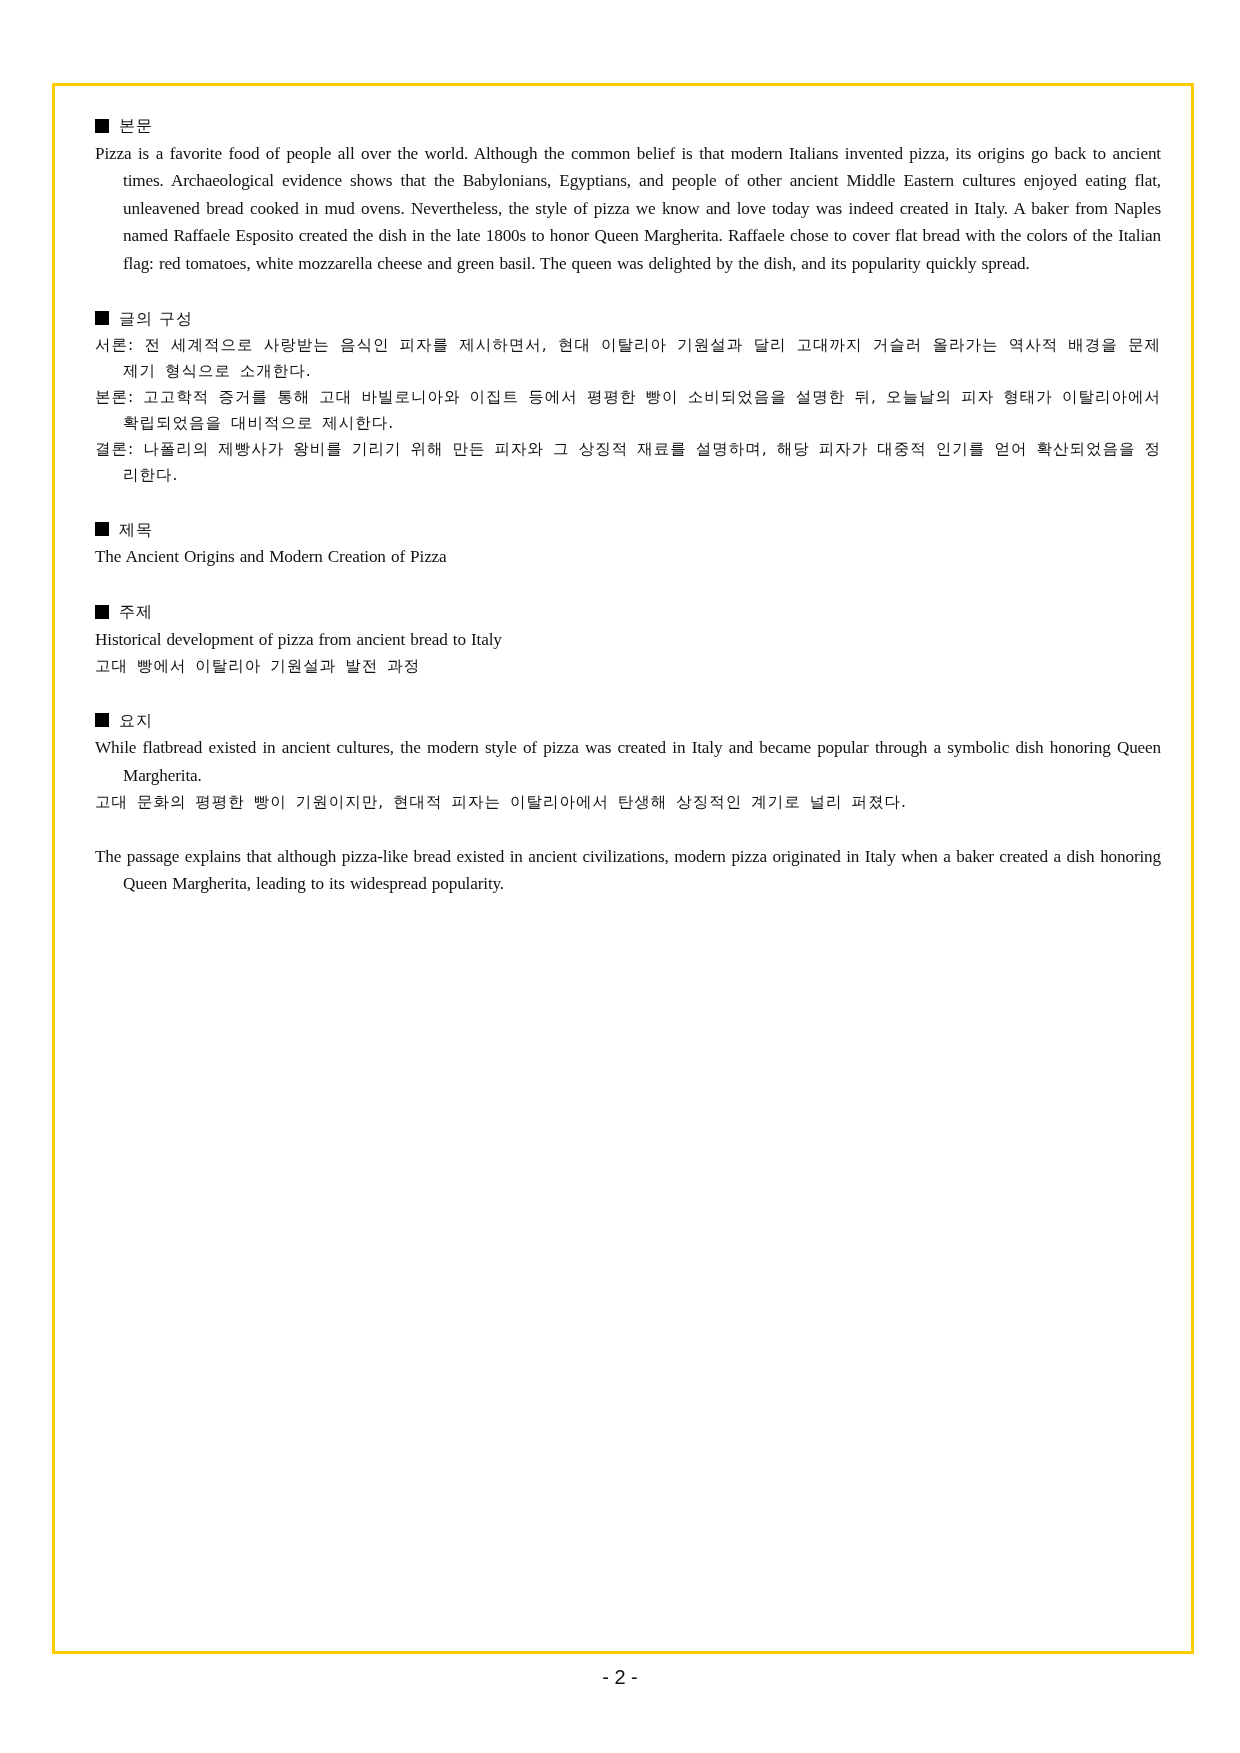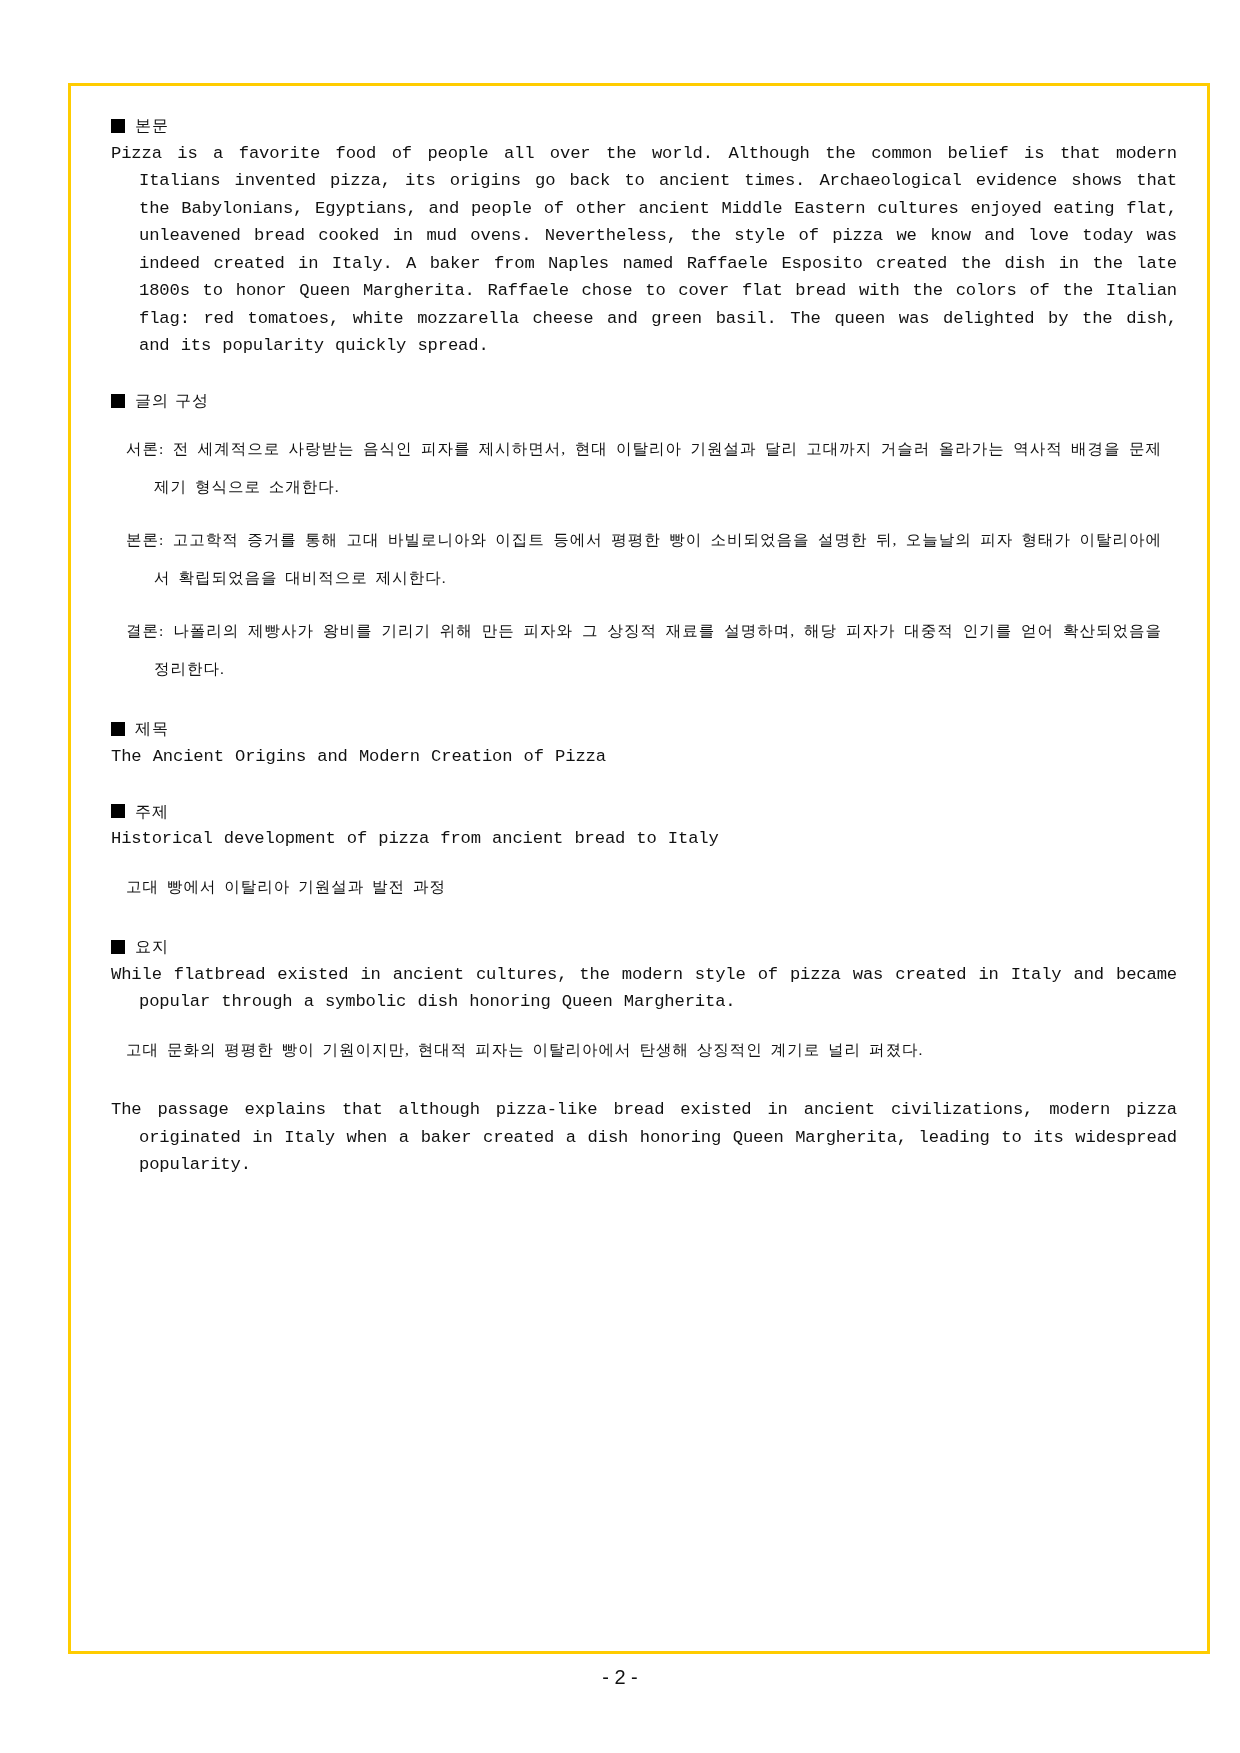--- a/index.html
+++ b/index.html
@@ -9,21 +9,21 @@
     }
     body {
       width: 1240px;
       height: 1753px;
       position: relative;
       font-family: "DejaVu Sans", "Liberation Sans", sans-serif;
       color: #111111;
     }
     .page-frame {
       position: absolute;
-      left: 68px;
+      left: 52px;
       top: 83px;
       width: 1136px;
       height: 1565px;
       border: 3px solid #ffcc00;
       box-sizing: content-box;
     }
     .content {
       position: absolute;
       left: 40px;
       right: 30px;
@@ -42,42 +42,41 @@
     }
     .square-bullet {
       display: inline-block;
       width: 14px;
       height: 14px;
       background: #000000;
       margin-right: 10px;
       flex: 0 0 auto;
     }
     .en-para {
-      font-family: Liberation Mono, monospace;
+      font-family: Liberation Serif, serif;
       font-size: 17.2px;
       line-height: 27.5px;
       text-align: justify;
       text-align-last: left;
       padding-left: 28px;
       text-indent: -28px;
       margin: 0;
       letter-spacing: -0.15px;
       word-spacing: 1px;
     }
     .ko-para {
       font-size: 15.5px;
-      line-height: 38px;
+      line-height: 26px;
       text-align: justify;
       text-align-last: left;
       padding-left: 28px;
       text-indent: -28px;
-      margin: 15px;
+      margin: 0;
       letter-spacing: 1px;
       word-spacing: 3px;
-      font-family: Liberation Serif, serif;
     }
     .page-number {
       position: absolute;
       top: 1657px;
       left: 0;
       width: 1240px;
       text-align: center;
       font-family: "Liberation Sans", sans-serif;
       font-size: 20px;
       line-height: 40px;

